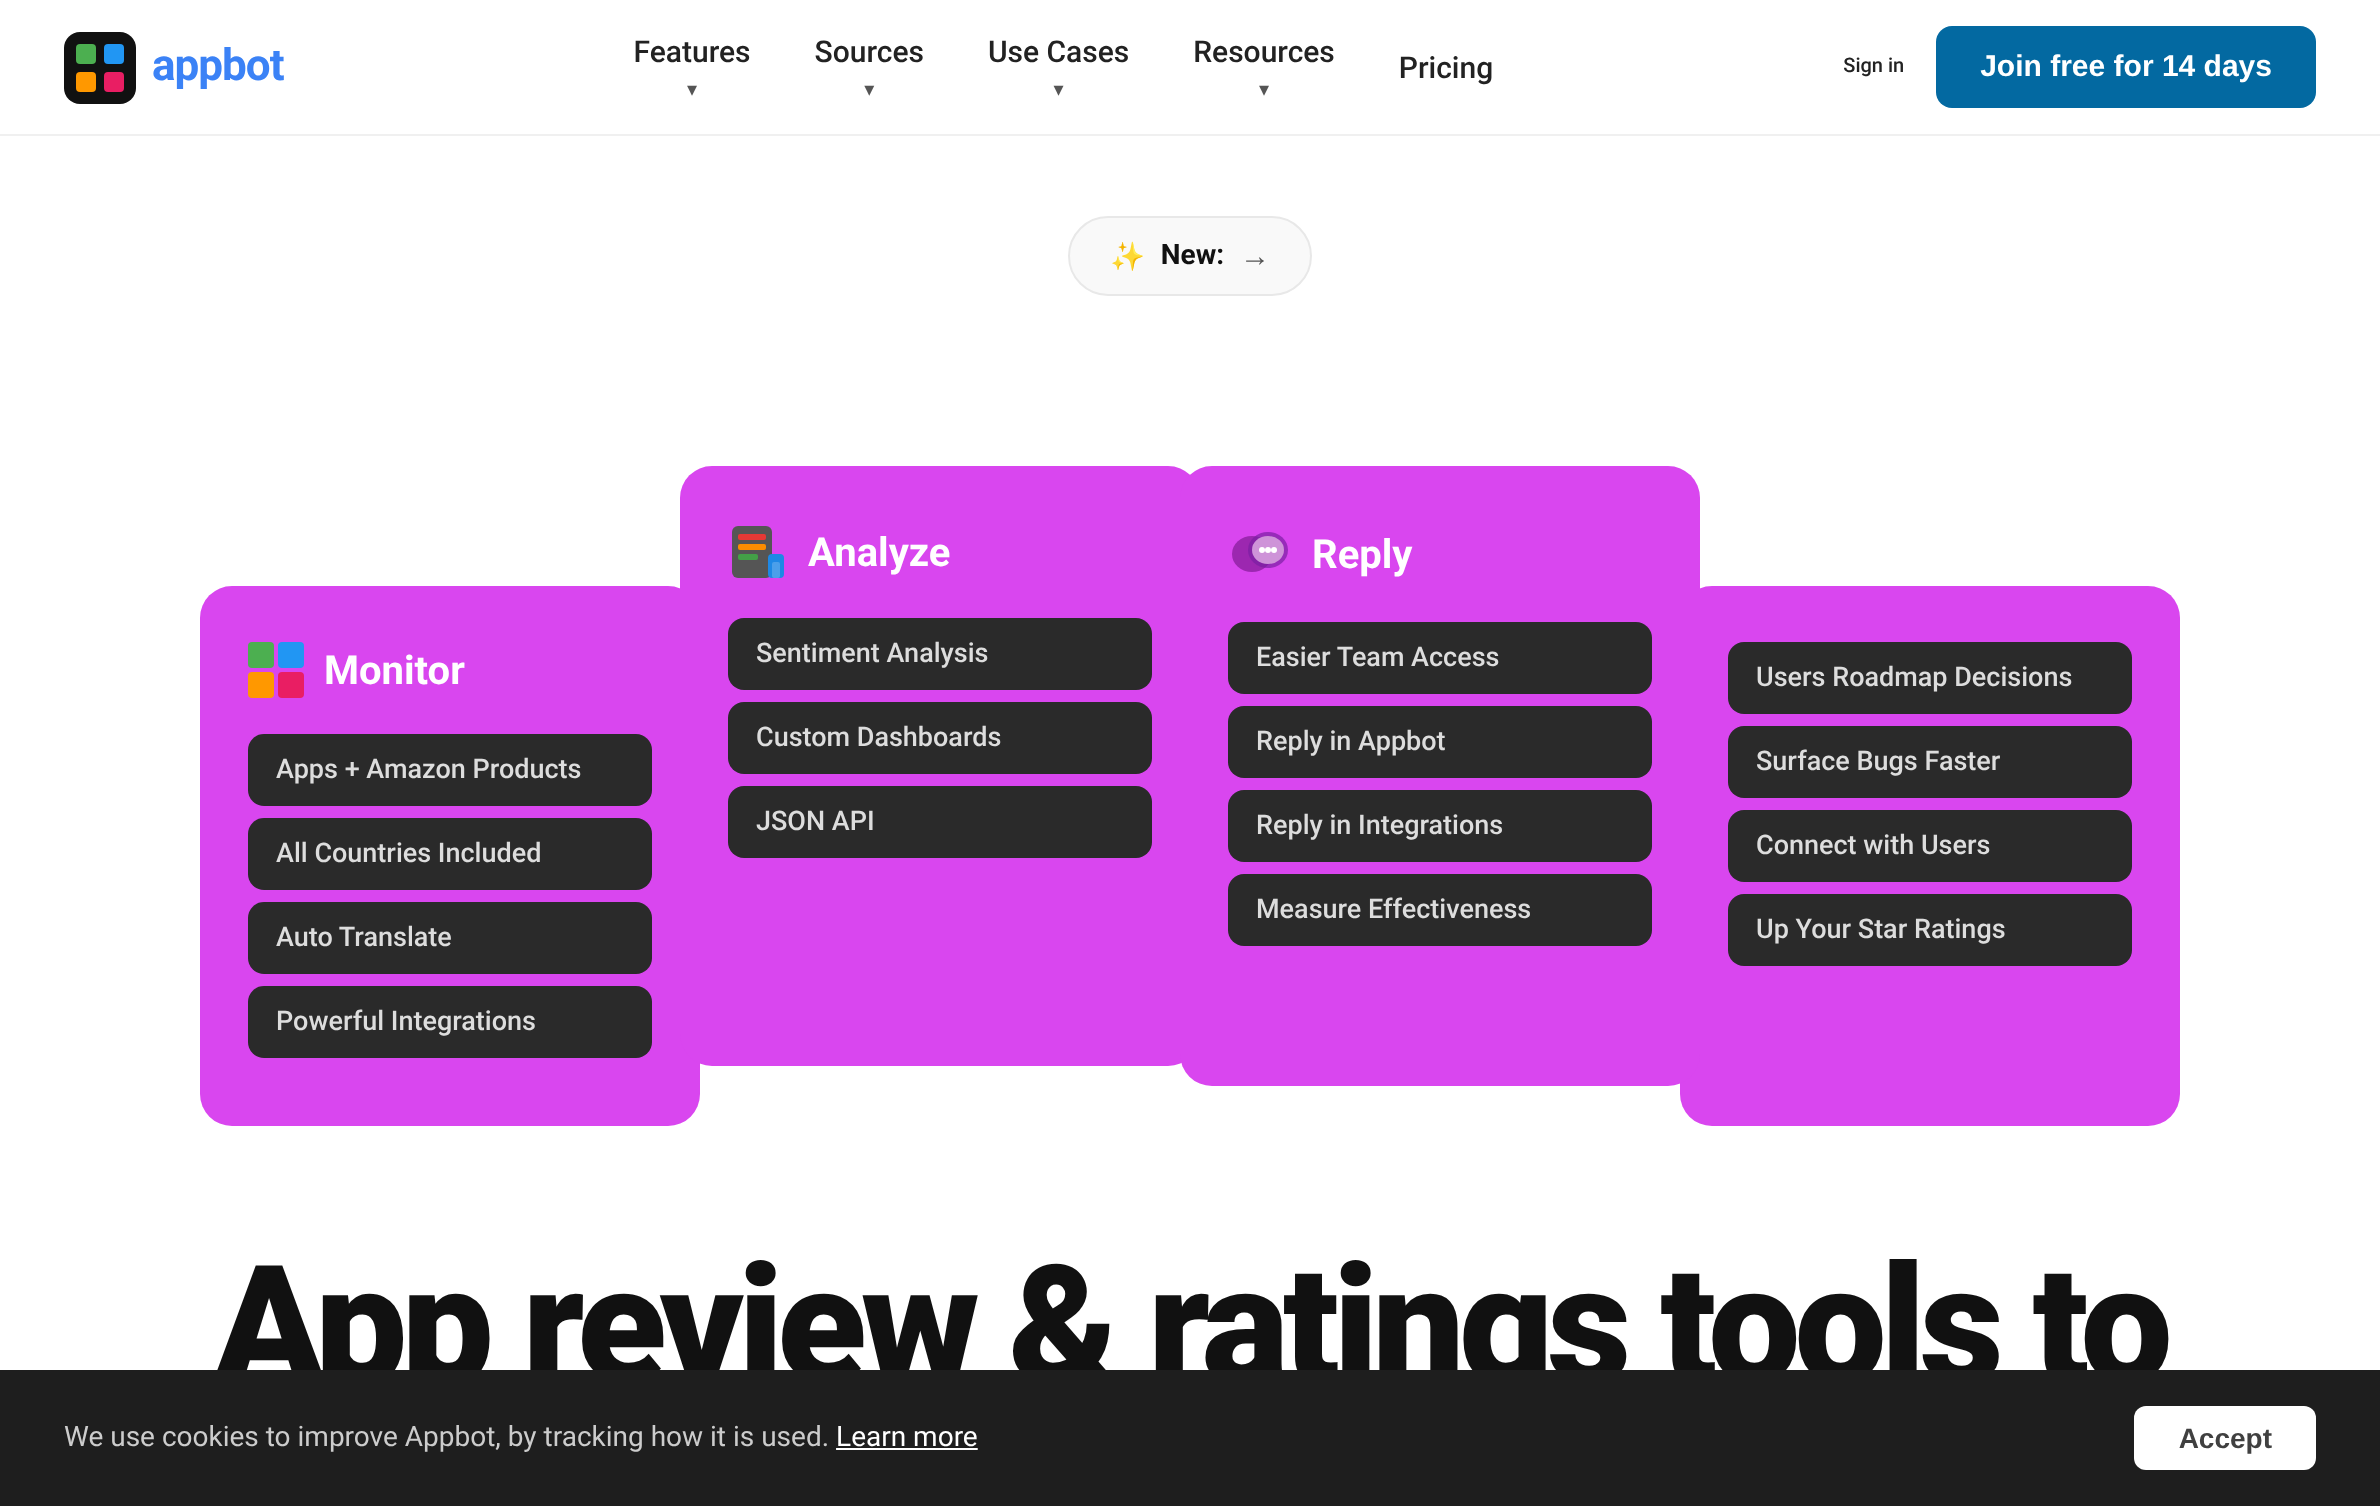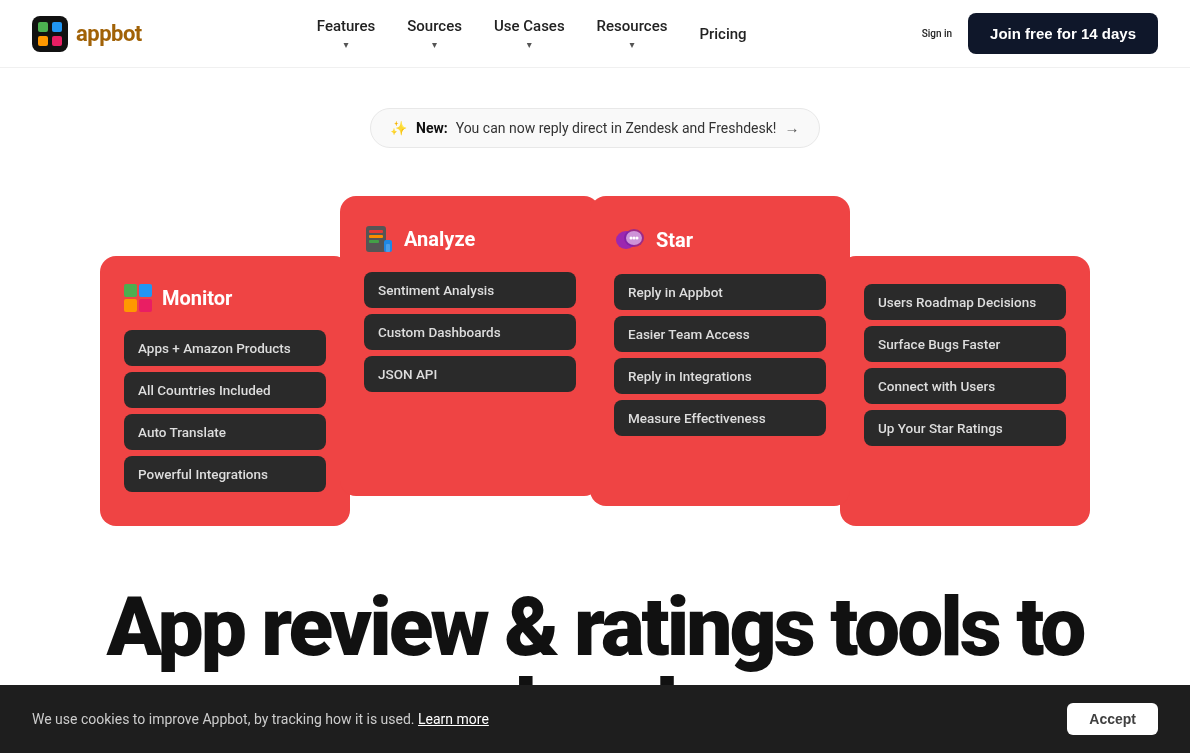--- a/index.html
+++ b/index.html
@@ -26,21 +26,21 @@
       gap: 8px;
       text-decoration: none;
     }
     .logo-icon {
       width: 36px;
       height: 36px;
     }
     .logo-text {
       font-size: 22px;
       font-weight: 700;
-      color: #a16207;
+      color: #3b82f6;
       letter-spacing: -0.5px;
       text-align: center;
     }
     .nav-links {
       display: flex;
       align-items: center;
       gap: 4px;
       list-style: none;
     }
     .nav-links li a {
@@ -64,21 +64,21 @@
       align-items: center;
       gap: 16px;
     }
     .sign-in {
       color: #222;
       text-decoration: none;
       font-size: 10px;
       font-weight: 500;
     }
     .join-btn {
-      background: #0f172a;
+      background: #0369a1;
       color: #fff;
       border: none;
       border-radius: 8px;
       padding: 12px 22px;
       font-size: 15px;
       font-weight: 600;
       cursor: pointer;
       white-space: nowrap;
     }
 
@@ -119,25 +119,26 @@
       align-items: flex-end;
       justify-content: center;
       gap: 0;
       width: 100%;
       max-width: 1130px;
       position: relative;
       padding-bottom: 20px;
     }
 
     .feature-card {
-      background: #ef4444;
+      background: #d946ef;
       border-radius: 16px;
       padding: 28px 24px;
       color: #fff;
       position: relative;
+      margin-top: 37px;
     }
 
     .card-monitor {
       width: 250px;
       min-height: 270px;
       margin-bottom: 0;
       z-index: 1;
       margin-right: -10px;
     }
     .card-analyze {
@@ -308,21 +309,20 @@
     <a href="#" class="sign-in">Sign in</a>
     <button class="join-btn">Join free for 14 days</button>
   </div>
 </nav>
 
 <section class="hero">
 
   <div class="announcement">
     <span>✨</span>
     <span class="new-badge">New:</span>
-    <span>You can now reply direct in Zendesk and Freshdesk!</span>
     <span class="arrow">→</span>
   </div>
 
   <div class="cards-container">
 
     <div class="feature-card card-monitor">
       <div class="card-header">
         <div class="icon-monitor">
           <span></span>
             <span></span>
@@ -361,25 +361,25 @@
     <div class="feature-card card-reply">
       <div class="card-header">
         <svg width="32" height="32" viewBox="0 0 32 32" fill="none">
           <ellipse cx="12" cy="16" rx="10" ry="9" fill="#9C27B0"></ellipse>
           <ellipse cx="20" cy="14" rx="10" ry="9" fill="#7B1FA2" opacity="0.7"></ellipse>
           <ellipse cx="20" cy="14" rx="8" ry="7" fill="#CE93D8"></ellipse>
           <circle cx="17" cy="14" r="1.5" fill="#fff"></circle>
           <circle cx="20" cy="14" r="1.5" fill="#fff"></circle>
           <circle cx="23" cy="14" r="1.5" fill="#fff"></circle>
         </svg>
-        <span class="card-title">Star</span>
+        <span class="card-title">Reply</span>
       </div>
       <div class="card-items">
+        <div class="card-item">Easier Team Access</div>
         <div class="card-item">Reply in Appbot</div>
-        <div class="card-item">Easier Team Access</div>
         <div class="card-item">Reply in Integrations</div>
         <div class="card-item">Measure Effectiveness</div>
       </div>
     </div>
 
     <div class="feature-card card-improve">
       <div class="card-items">
         <div class="card-item">Users Roadmap Decisions</div>
         <div class="card-item">Surface Bugs Faster</div>
         <div class="card-item">Connect with Users</div>

